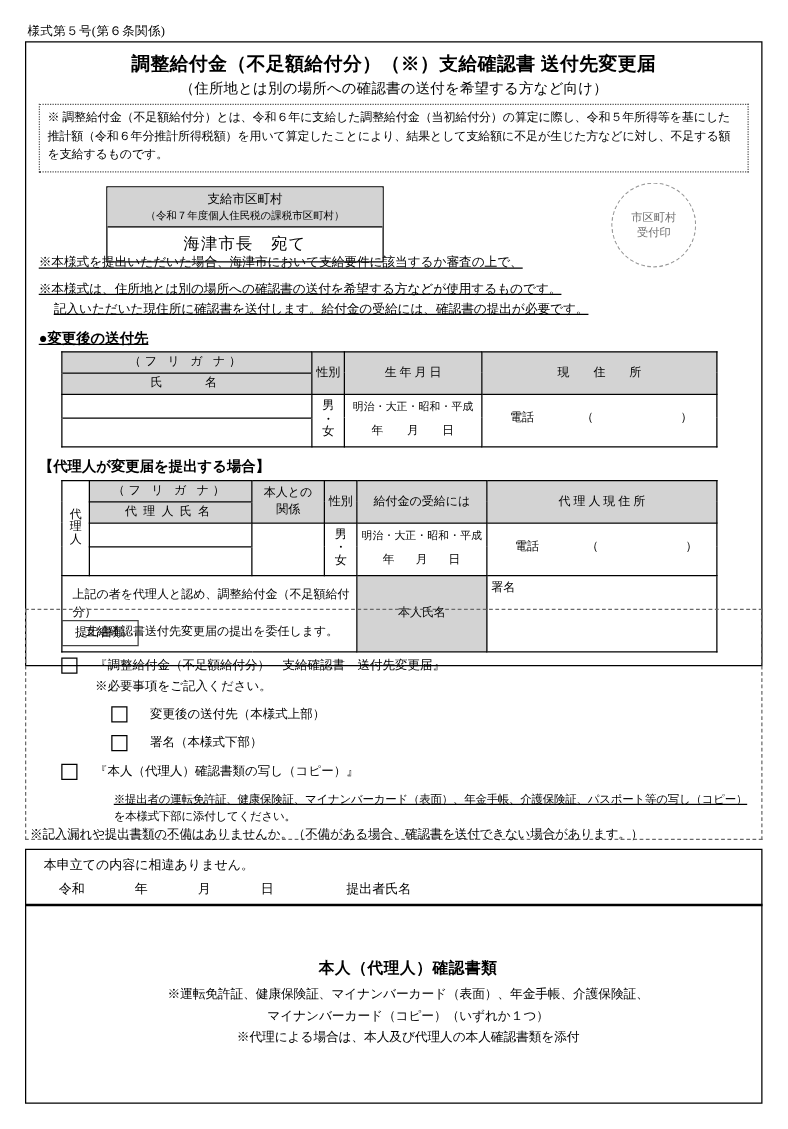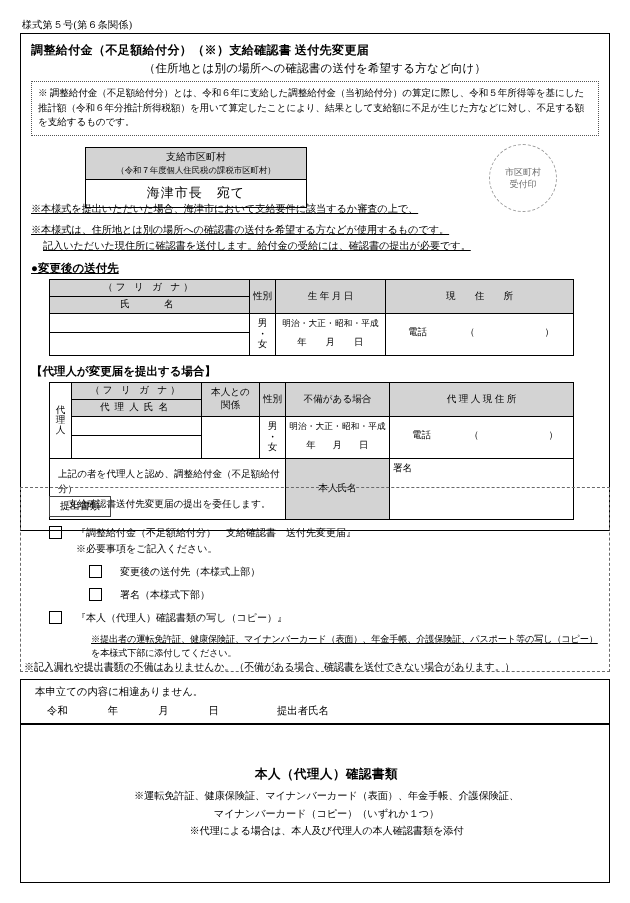--- a/index.html
+++ b/index.html
@@ -37,21 +37,22 @@
   .main-form {
     position: absolute;
     left: 20px;
     top: 33px;
     width: 590px;
     box-sizing: border-box;
     border: 1.6px solid #000;
     padding: 6px 10px 10px 10px;
   }
   .title {
-    font-size: 12px;
+    text-align: center;
+    font-size: 15px;
     font-weight: bold;
     letter-spacing: 0.4px;
     margin-top: 2px;
   }
   .subtitle {
     text-align: center;
     font-size: 11.5px;
     margin-top: 2px;
     letter-spacing: 0.2px;
   }
@@ -415,21 +416,21 @@
           <div>代</div>
               <div>理</div>
               <div>人</div>
         </td>
         <td class="shade cell-furi">（フ リ ガ ナ）</td>
         <td class="shade" rowspan="2">
           <div>本人との</div>
           <div>関係</div>
         </td>
         <td class="shade" rowspan="2">性別</td>
-        <td class="shade" rowspan="2">不備がある場合</td>
+        <td class="shade" rowspan="2">給付金の受給には</td>
         <td class="shade" rowspan="2">代 理 人 現 住 所</td>
       </tr>
       <tr>
         <td class="shade cell-name">代理人氏名</td>
       </tr>
       <tr>
         <td class="blank-furi"></td>
         <td rowspan="2"></td>
         <td rowspan="2" class="mf">男<br>・<br>女</td>
         <td rowspan="2">

